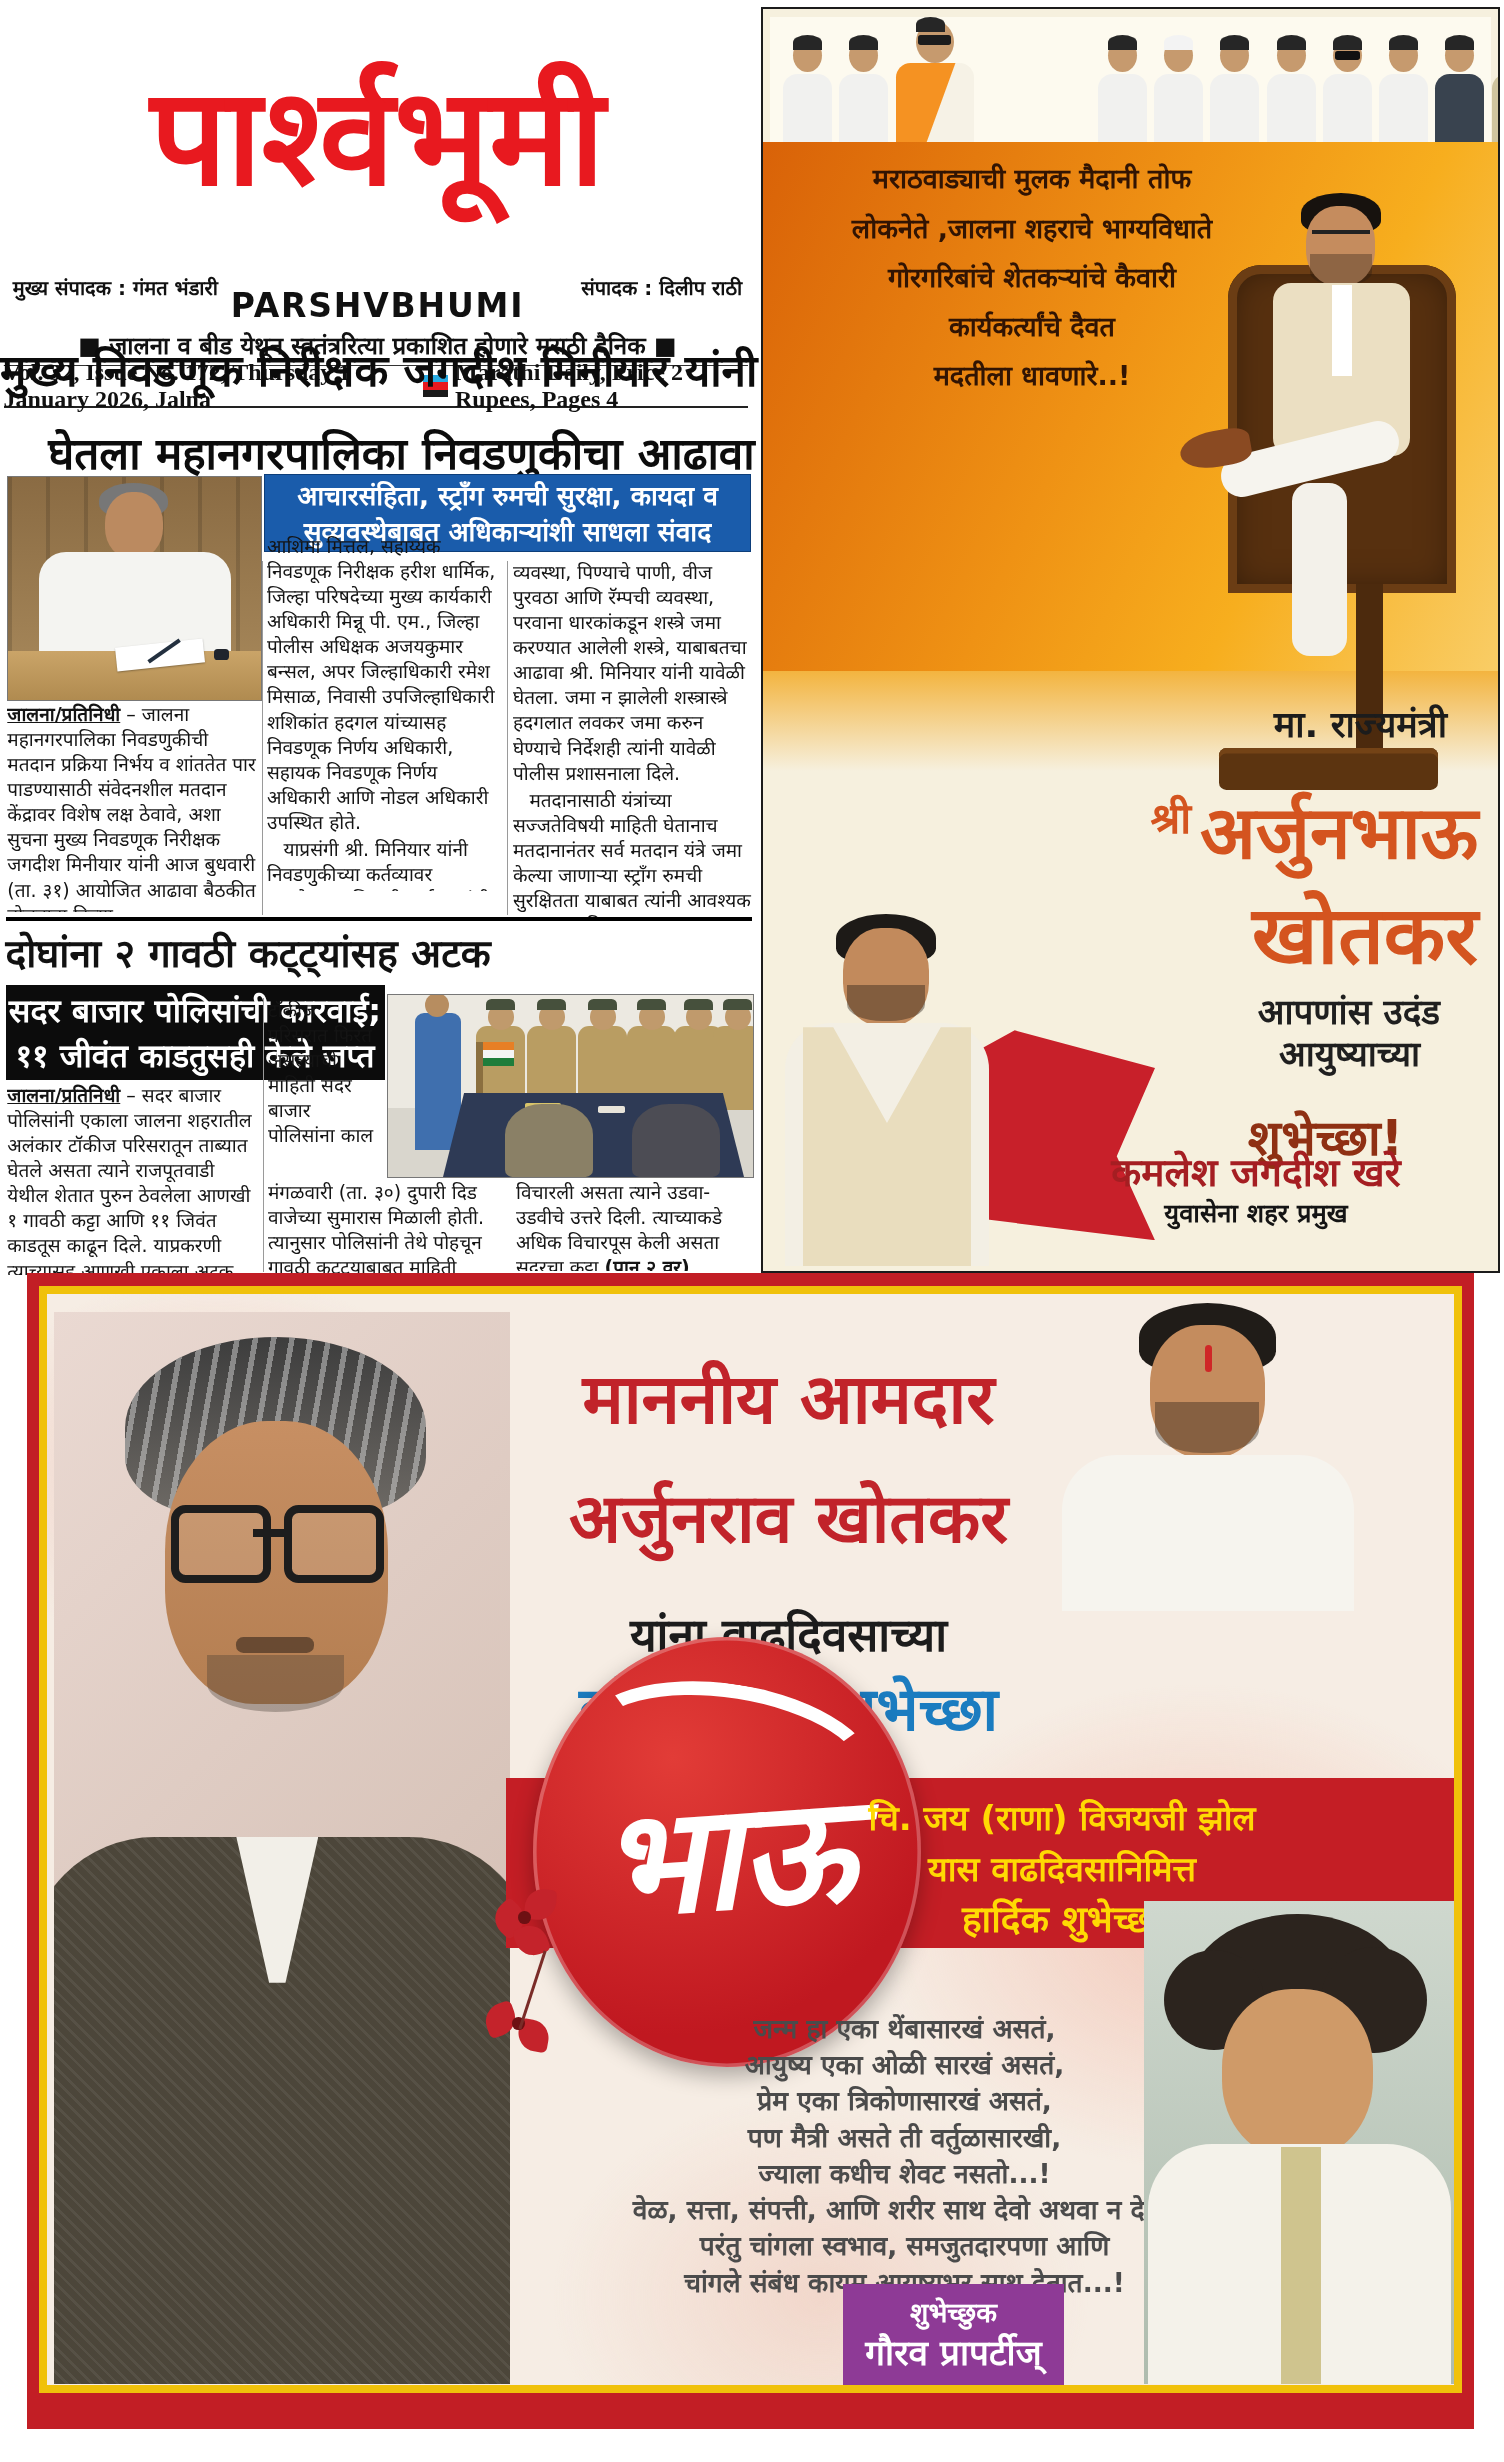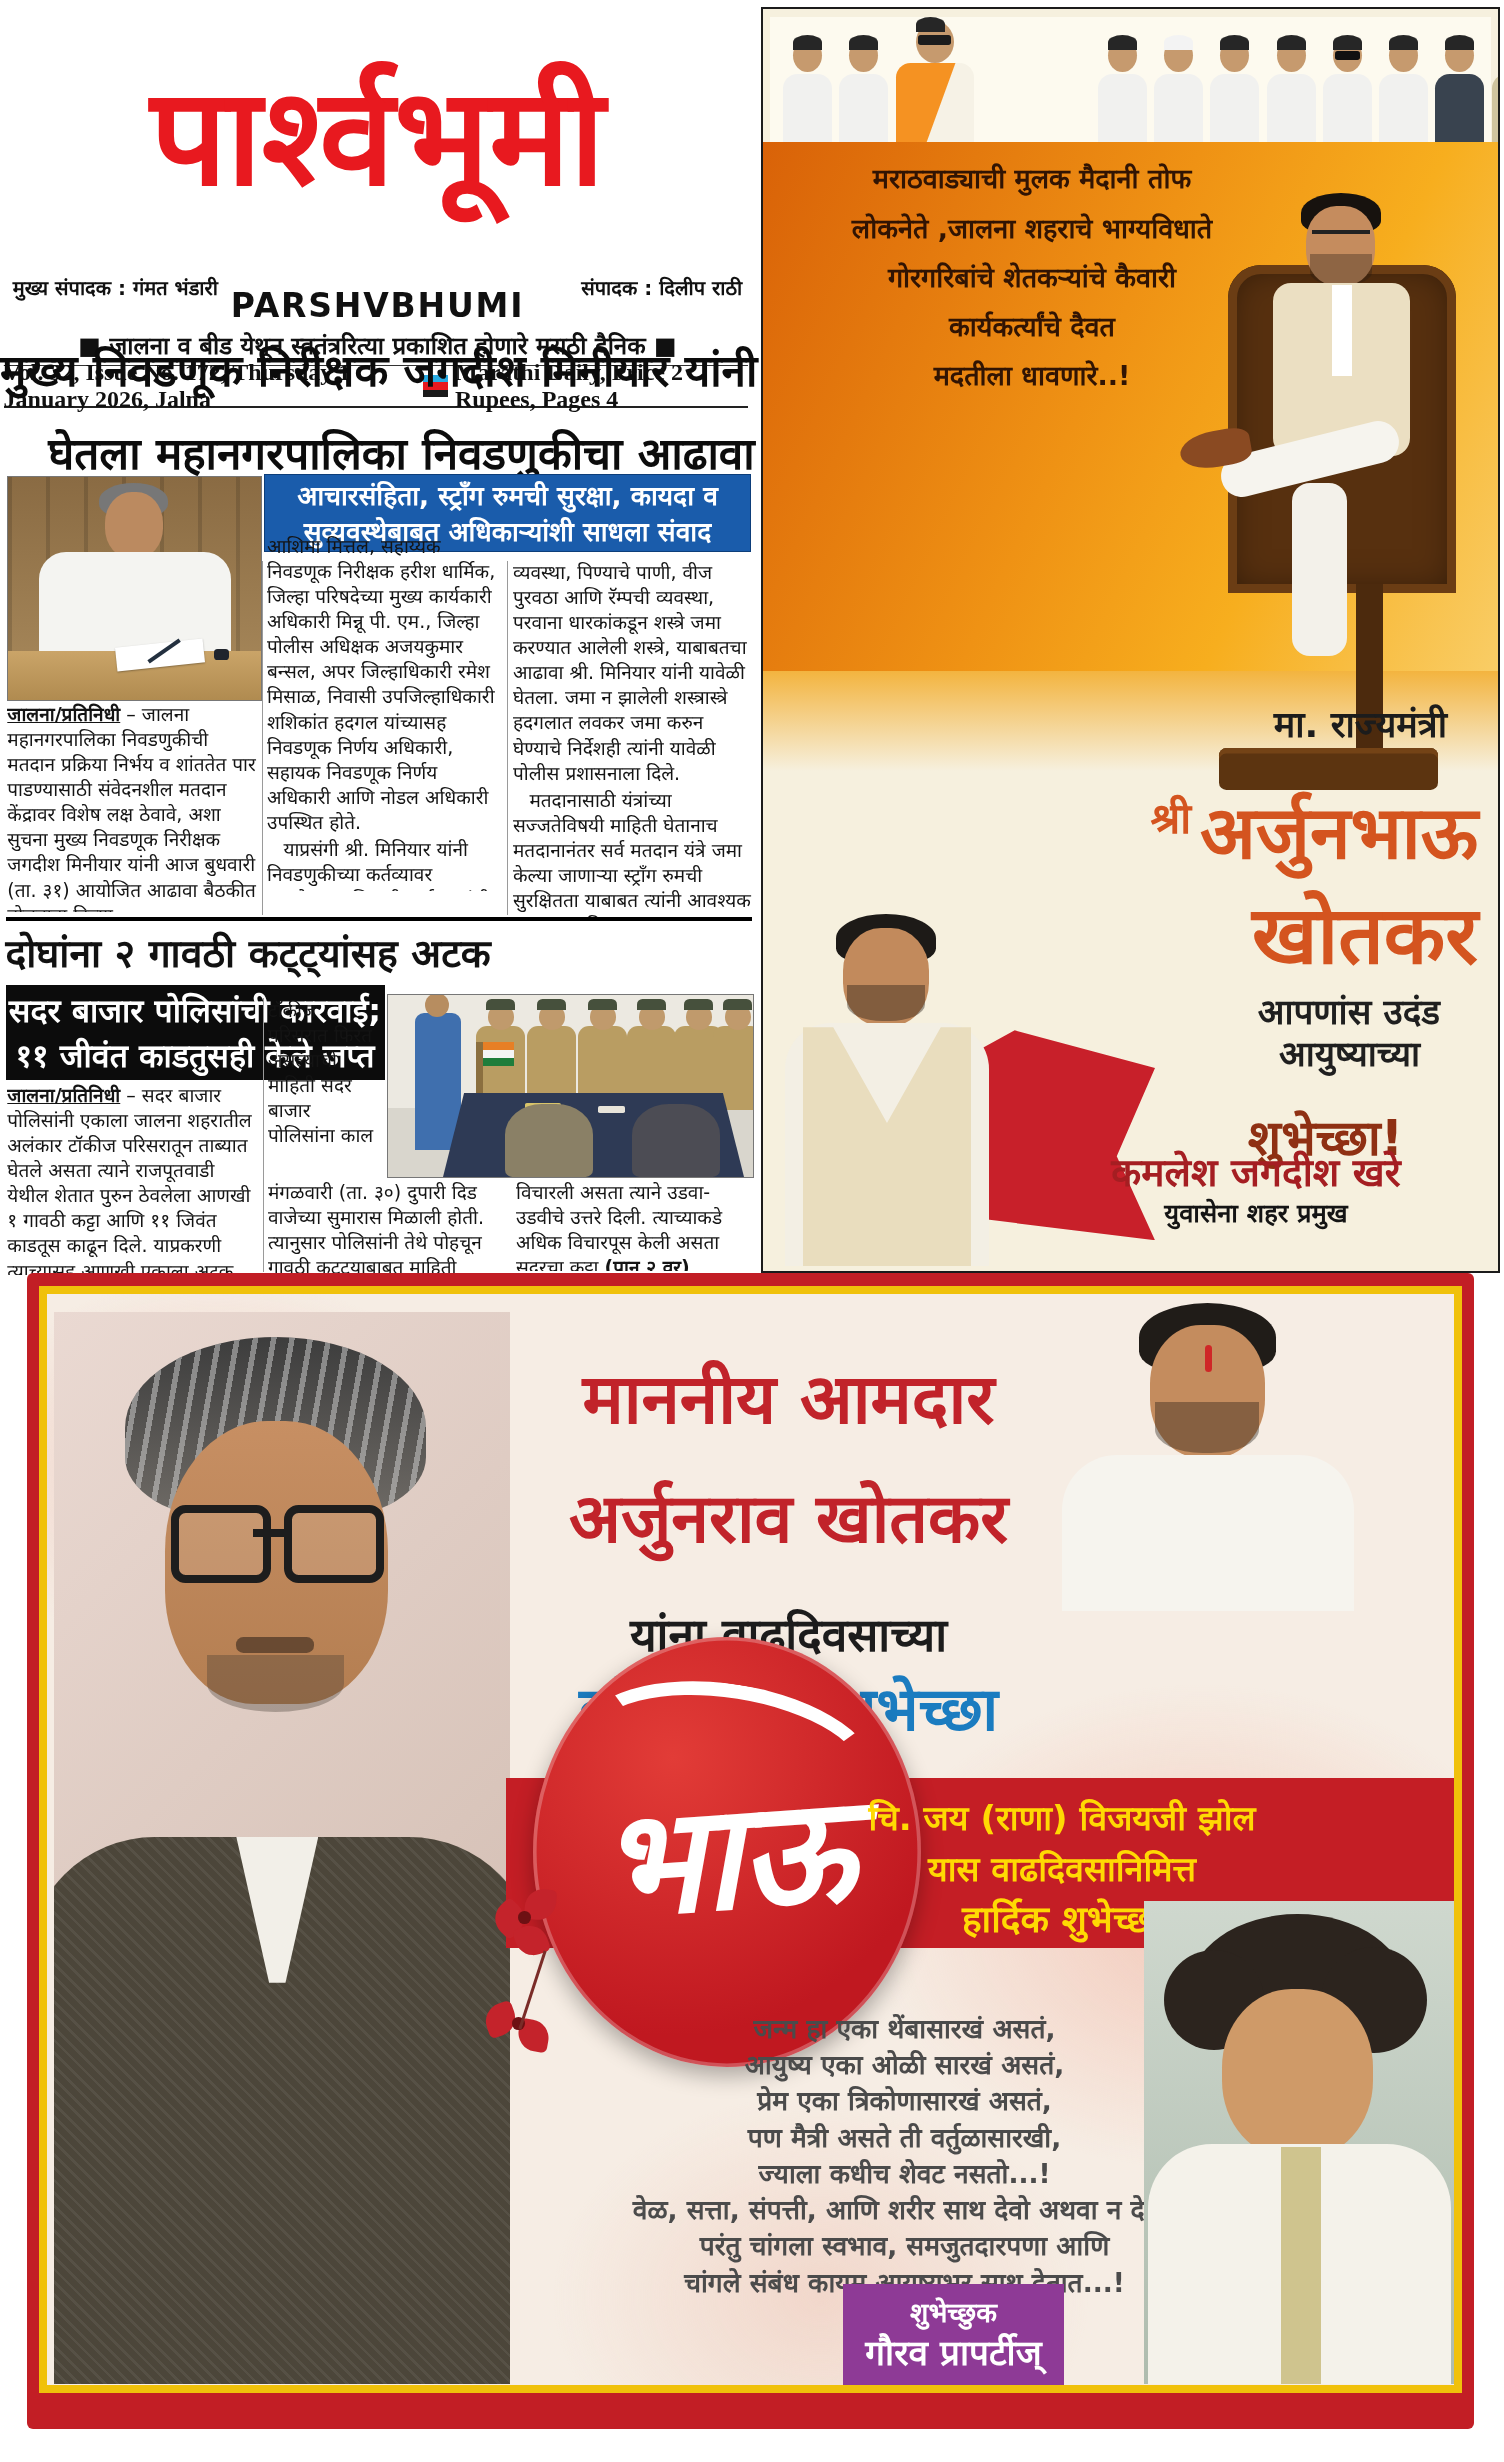--- a/index.html
+++ b/index.html
@@ -122,21 +122,21 @@
            clip-path:polygon(0 30%,45% 0,100% 18%,85% 60%,100% 100%,20% 88%);}
   .ym{left:9px;top:899px;width:233px;height:357px;}
   .ym .hair{position:absolute;left:64px;top:5.5px;width:100px;height:49px;background:#1d1a17;border-radius:50% 50% 30% 30%;}
   .ym .face{position:absolute;left:71px;top:20px;width:86px;height:98px;background:#c28a5c;border-radius:44%;}
   .ym .beard{position:absolute;left:75px;top:77px;width:78px;height:36px;background:rgba(35,25,18,.4);border-radius:0 0 46% 46%;}
   .ym .body{position:absolute;left:12.8px;top:115px;width:204px;height:243px;background:#f3efe4;border-radius:46px 46px 0 0;}
   .ym .vest{position:absolute;left:31px;top:119px;width:168px;height:239px;background:#e9ddbe;
             clip-path:polygon(0 0,18% 0,50% 40%,82% 0,100% 0,100% 100%,0 100%);}
 
   
-  #bottom-ad{position:absolute;left:27px;top:1273px;width:1447px;height:1156px;background:#c21e25;box-sizing:border-box;border-radius:6px;}
+  #bottom-ad{position:absolute;left:27px;top:1273px;width:1447px;height:1156px;background:#c21e25;box-sizing:border-box;}
   #bottom-inner{position:absolute;top:12.8px;left:12px;right:12px;bottom:36px;border:8.2px solid #f0c10a;
      background:
        radial-gradient(383px 274px at 12% 16%,rgba(231,176,166,.55),transparent 70%),
        radial-gradient(474px 347px at 82% 58%,rgba(240,168,148,.5),transparent 70%),
        radial-gradient(383px 292px at 55% 92%,rgba(236,188,172,.45),transparent 70%),
        #f6ede4;
      overflow:hidden;}
   .ba-l{left:459px;width:565px;text-align:center;font-weight:800;white-space:nowrap;}
   .ba-l1{top:55px;font-size:69px;color:#c1232a;}
   .ba-l2{top:175px;font-size:68px;color:#c1232a;}

